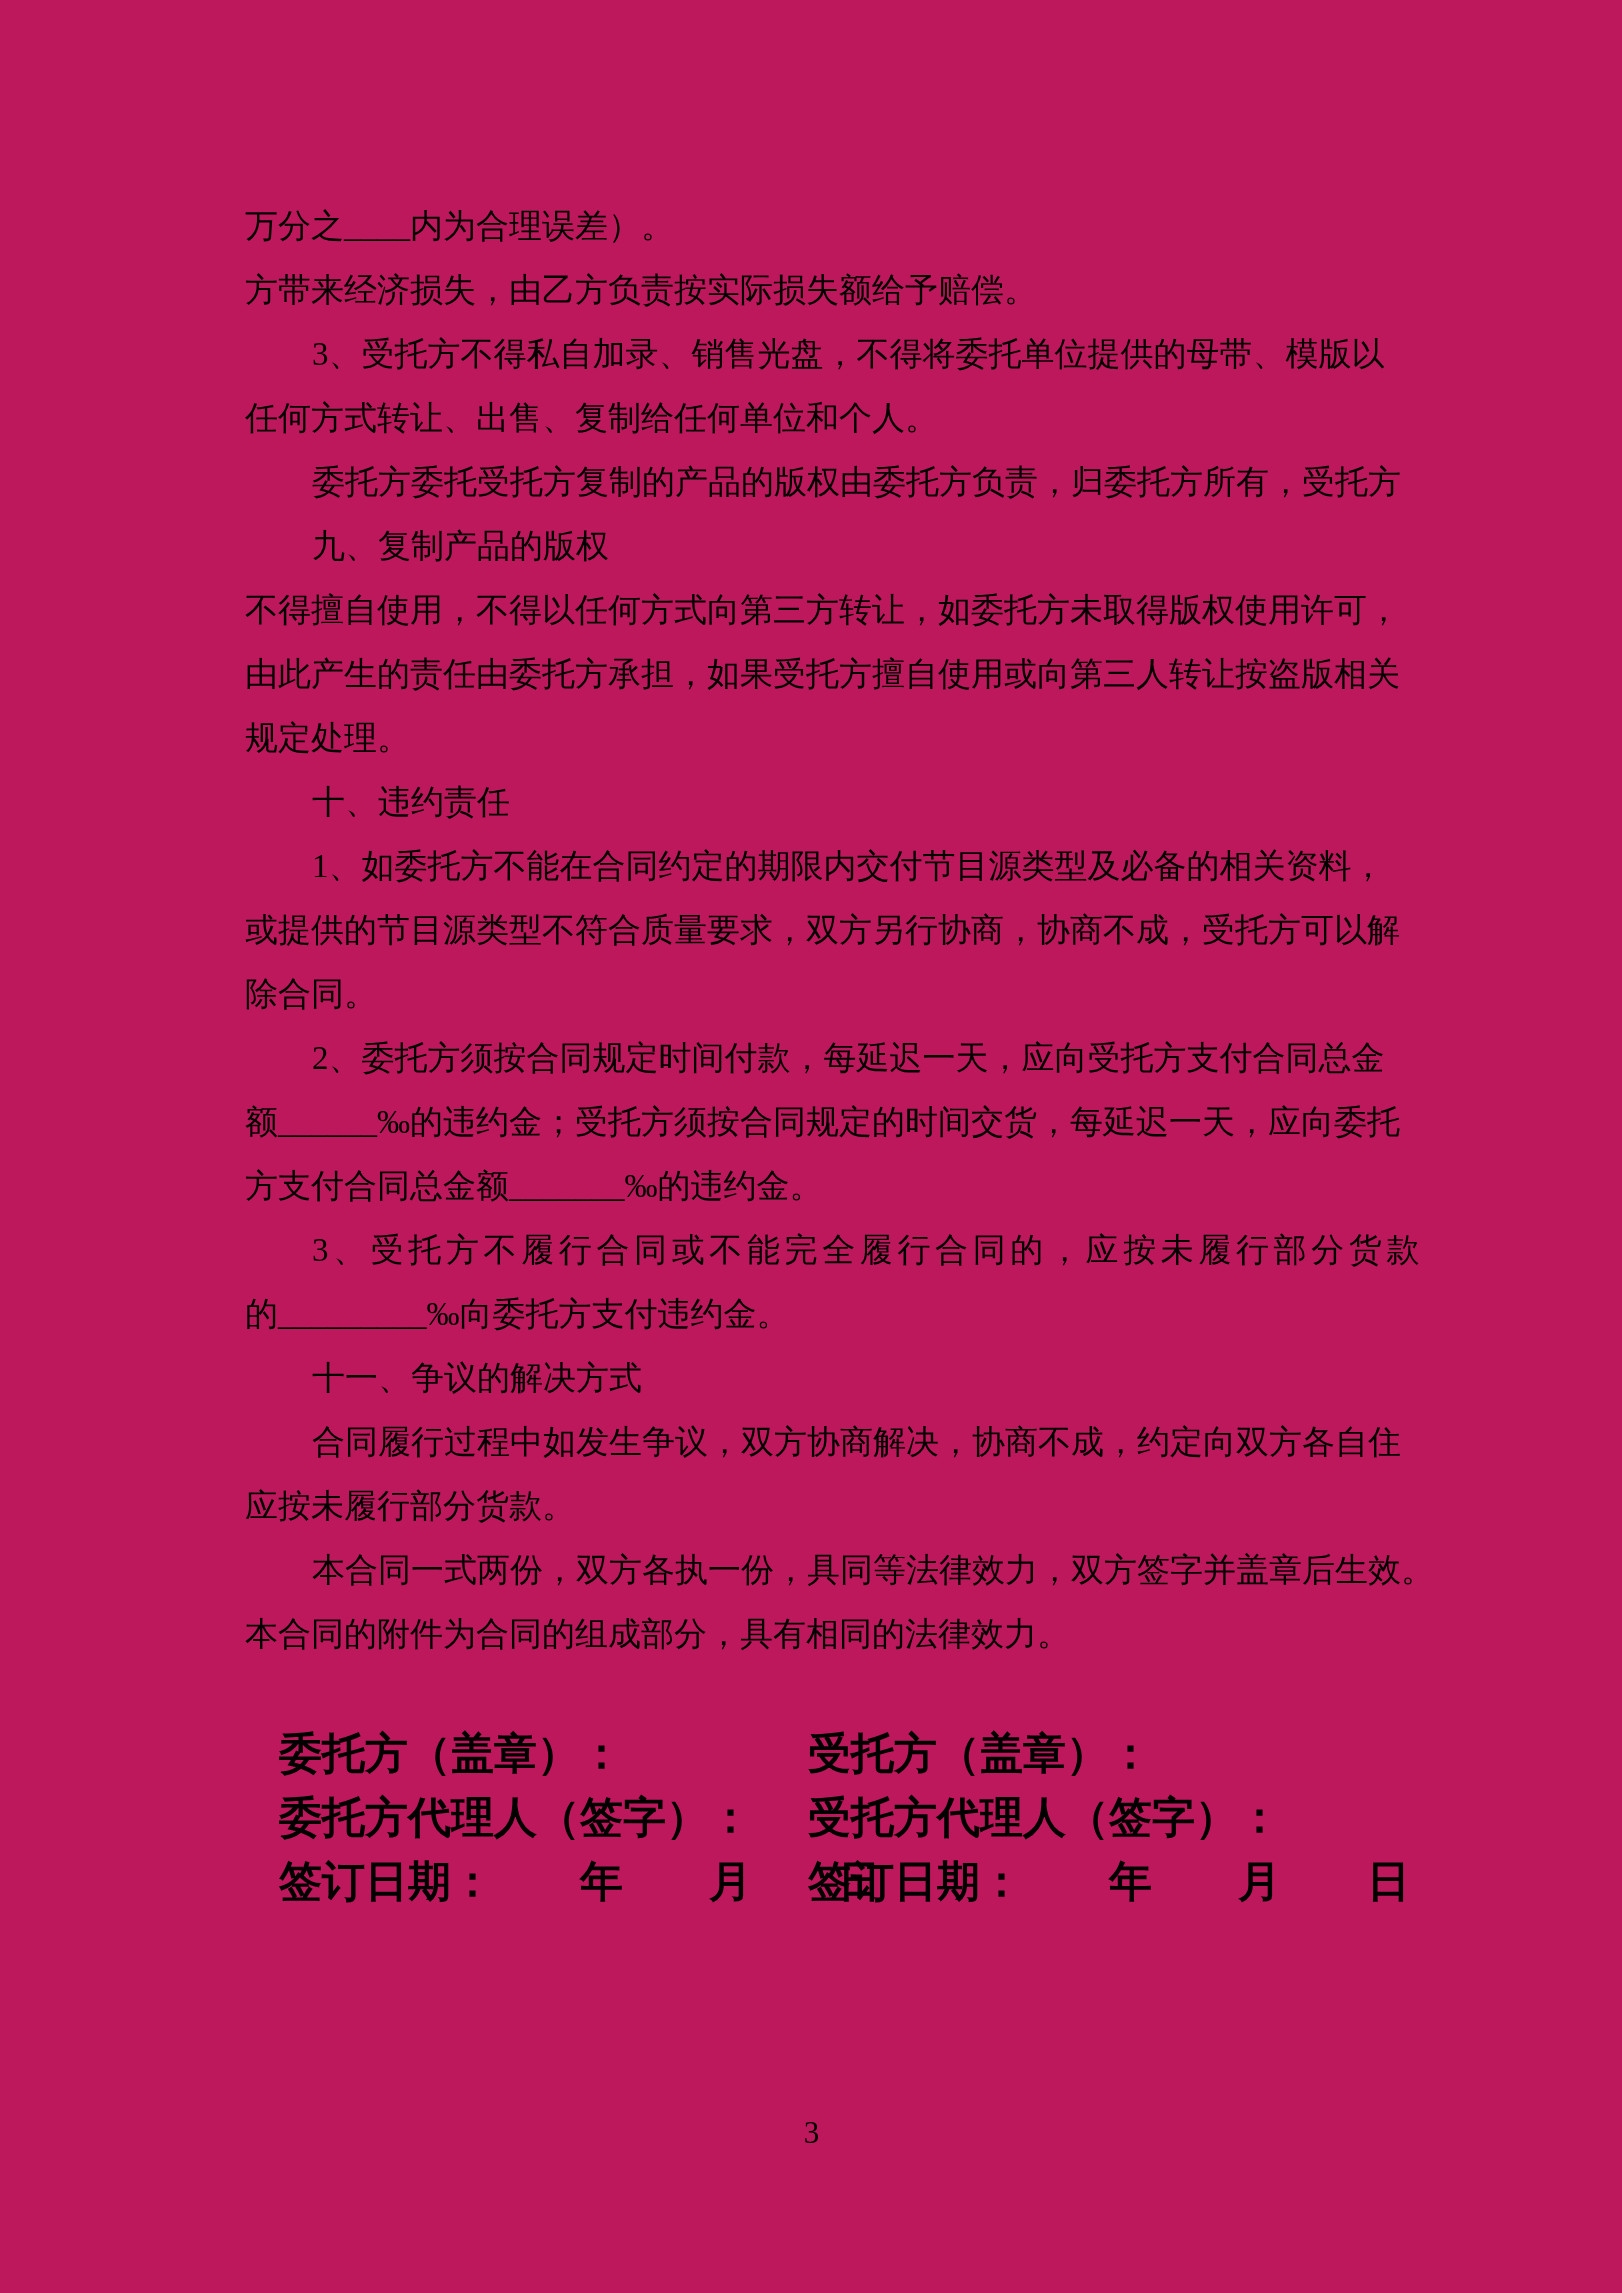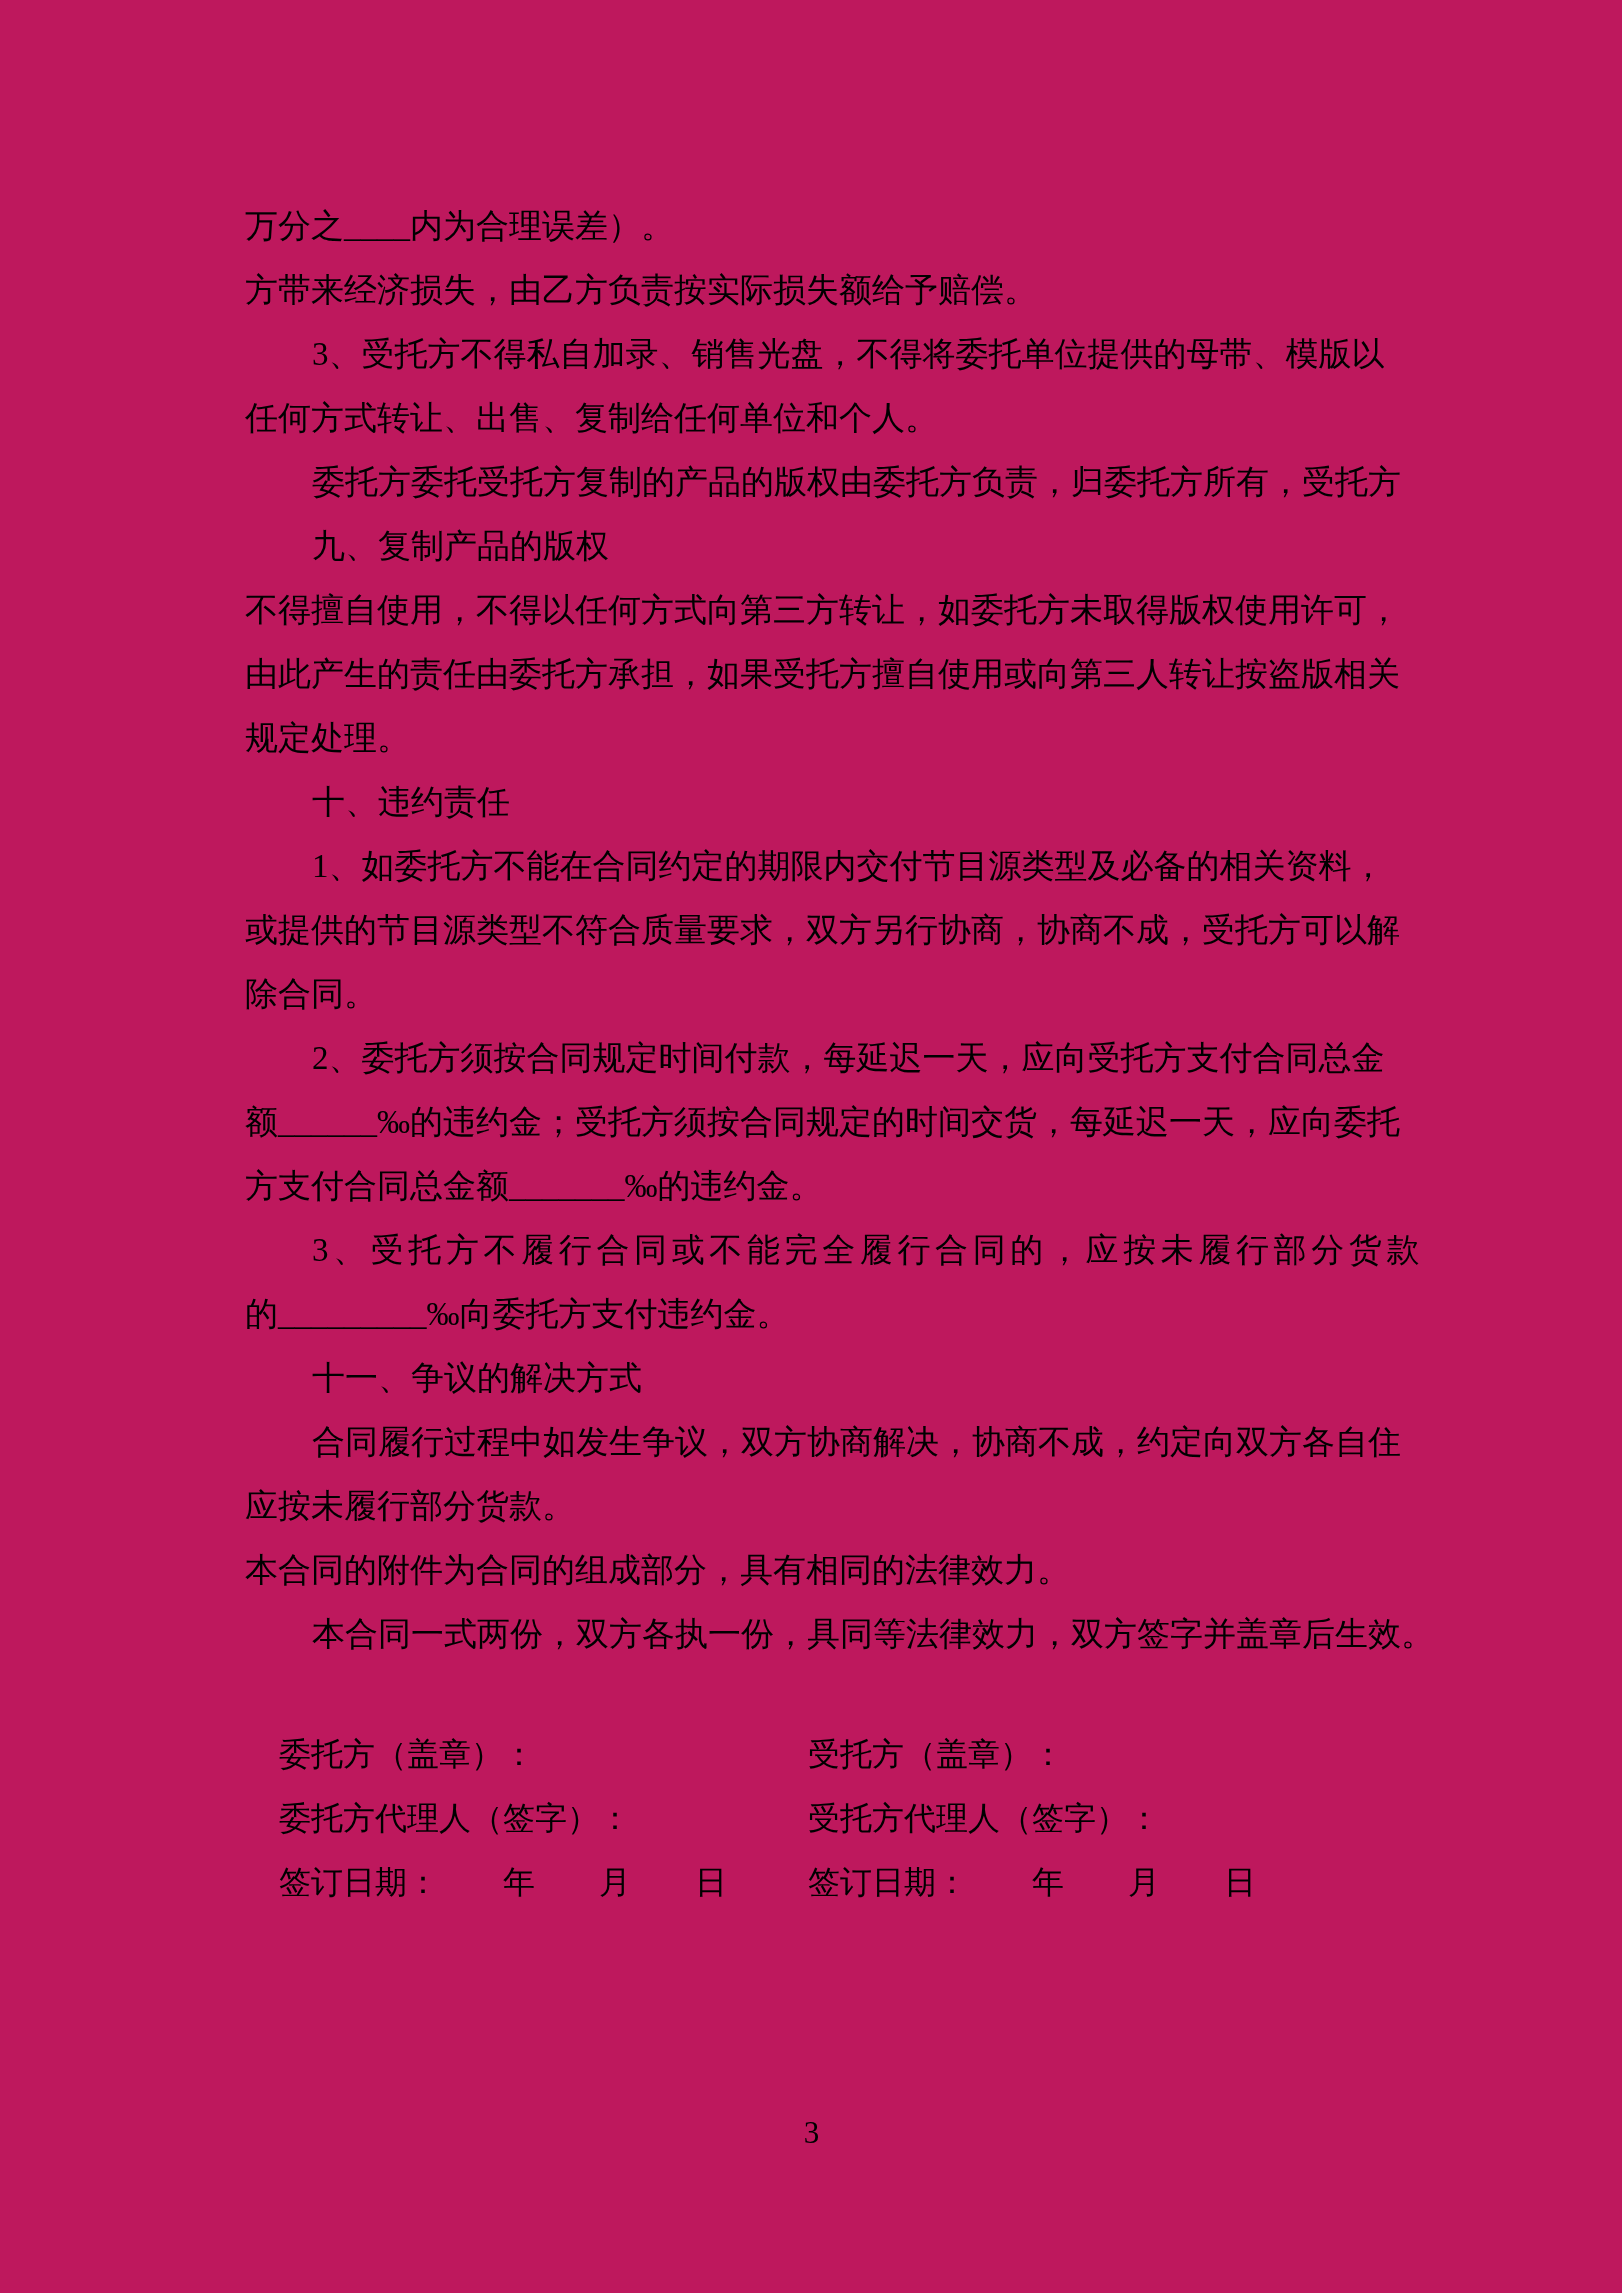--- a/index.html
+++ b/index.html
@@ -35,22 +35,23 @@
   .spread {
     letter-spacing: 0.14em;
   }
   .spacer {
     height: 56px;
   }
   .sigrow {
     position: relative;
     height: 64px;
     line-height: 64px;
-    font-size: 32px;
+    font-size: 43px;
     white-space: nowrap;
+    font-weight: bold;
   }
   .sigleft {
     position: absolute;
     left: 34px;
     white-space: nowrap;
   }
   .sigright {
     position: absolute;
     left: 563px;
     white-space: nowrap;
@@ -86,22 +87,22 @@
     <div class="line">或提供的节目源类型不符合质量要求，双方另行协商，协商不成，受托方可以解</div>
     <div class="line">除合同。</div>
     <div class="line indent">2、委托方须按合同规定时间付款，每延迟一天，应向受托方支付合同总金</div>
     <div class="line">额______‰的违约金；受托方须按合同规定的时间交货，每延迟一天，应向委托</div>
     <div class="line">方支付合同总金额_______‰的违约金。</div>
     <div class="line indent spread">3、受托方不履行合同或不能完全履行合同的，应按未履行部分货款</div>
     <div class="line">的_________‰向委托方支付违约金。</div>
     <div class="line indent">十一、争议的解决方式</div>
     <div class="line indent">合同履行过程中如发生争议，双方协商解决，协商不成，约定向双方各自住</div>
     <div class="line">应按未履行部分货款。</div>
+    <div class="line indent">本合同一式两份，双方各执一份，具同等法律效力，双方签字并盖章后生效。</div>
     <div class="line">本合同的附件为合同的组成部分，具有相同的法律效力。</div>
-    <div class="line indent">本合同一式两份，双方各执一份，具同等法律效力，双方签字并盖章后生效。</div>
 
     <div class="spacer"></div>
 
     <div class="sigrow">
       <span class="sigleft">委托方（盖章）：</span>
       <span class="sigright">受托方（盖章）：</span>
     </div>
     <div class="sigrow">
       <span class="sigleft">委托方代理人（签字）：</span>
       <span class="sigright">受托方代理人（签字）：</span>

